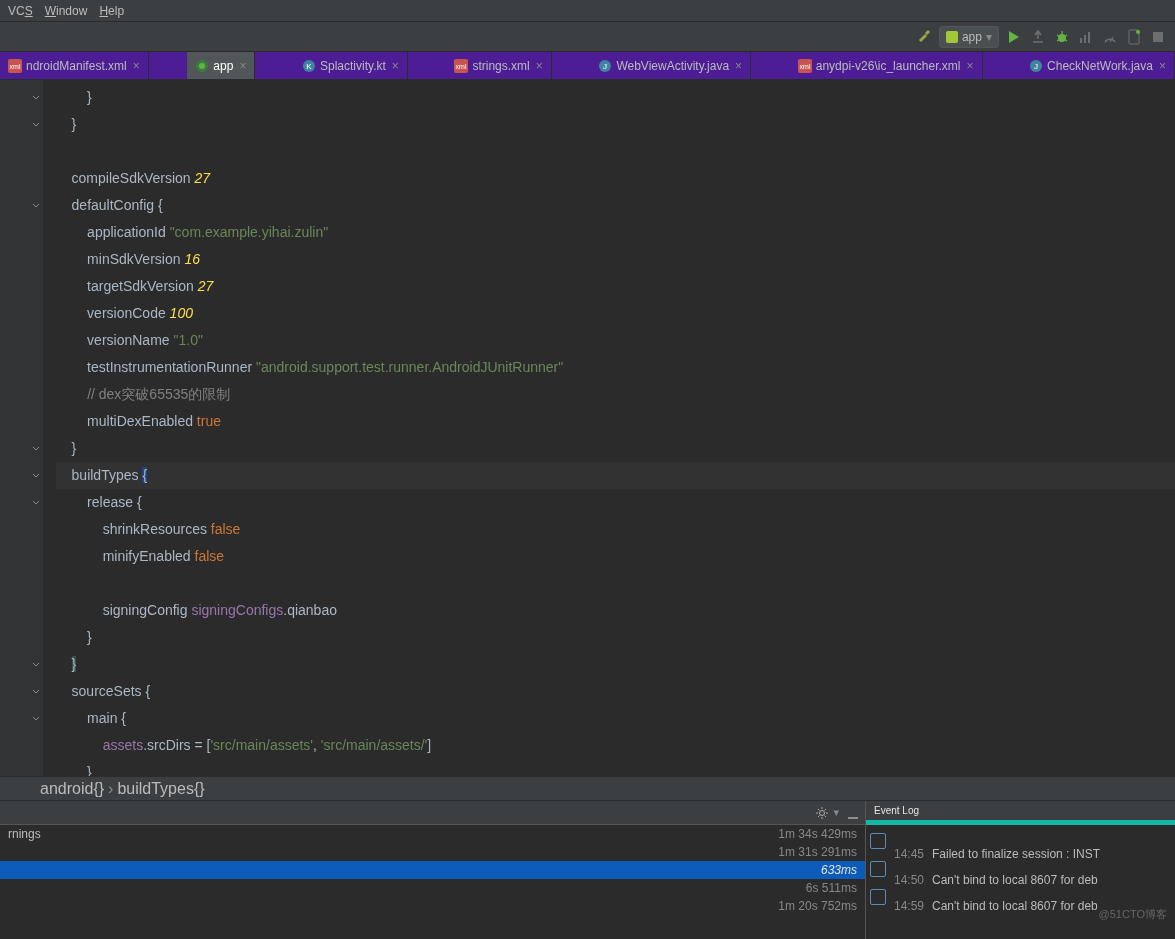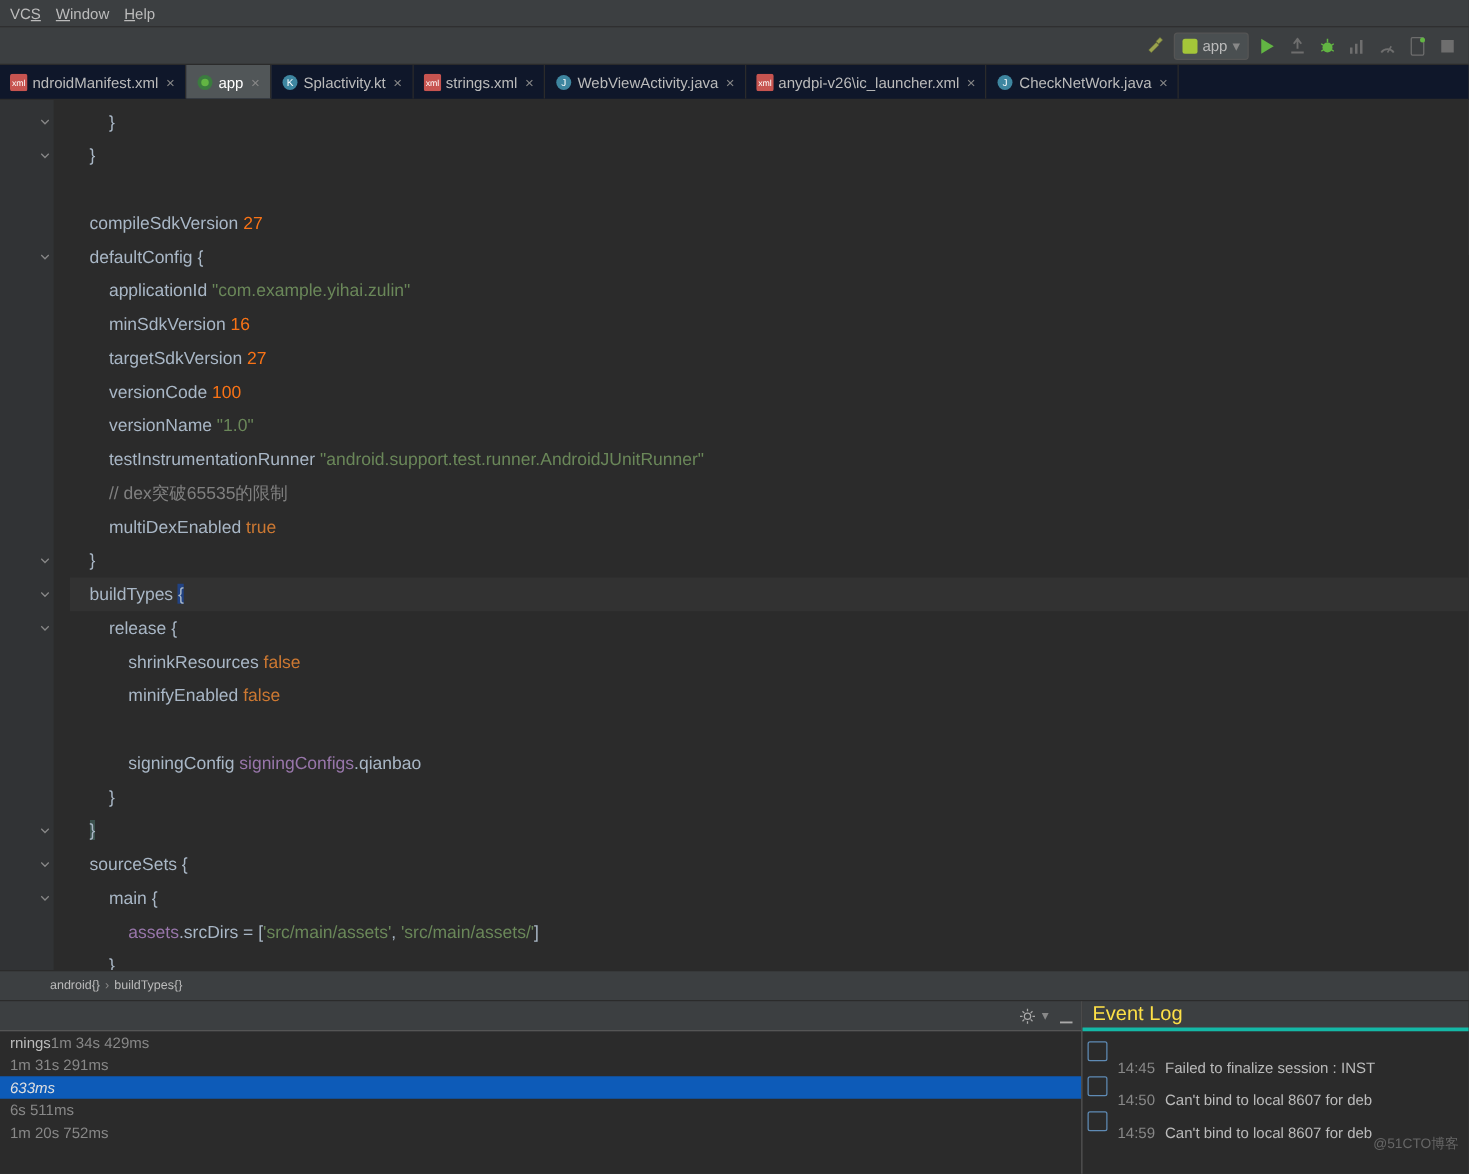--- a/index.html
+++ b/index.html
@@ -4,48 +4,48 @@
 <style>
 * { margin: 0; padding: 0; box-sizing: border-box; font-family: "Segoe UI", Arial, sans-serif; }
 body { background: #3c3f41; color: #bbb; font-size: 12px; overflow: hidden; width: 1175px; height: 939px; }
 .top-menu { height: 22px; display: flex; align-items: center; padding-left: 2px; background: #3c3f41; border-bottom: 1px solid #2b2b2b; }
 .top-menu span { padding: 0 6px; color: #bbb; font-size: 12px; cursor: default; }
 .top-menu span u { text-decoration: underline; }
 .toolbar { height: 30px; display: flex; justify-content: flex-end; align-items: center; padding-right: 8px; gap: 6px; background: #3c3f41; border-bottom: 1px solid #2b2b2b; }
 .toolbar .icon { width: 18px; height: 18px; display: flex; align-items: center; justify-content: center; }
 .run-config { display: flex; align-items: center; background: #4a4f51; border: 1px solid #555; border-radius: 3px; padding: 1px 6px; gap: 4px; height: 22px; }
 .run-config .android-icon { width: 12px; height: 12px; background: #a4c639; border-radius: 2px; }
-.tabs { height: 28px; display: flex; background: #0f172a; border-bottom: 1px solid #2b2b2b; overflow: hidden; }
+.tabs { height: 28px; display: flex; background: #4c1d95; border-bottom: 1px solid #2b2b2b; overflow: hidden; justify-content: space-between; }
 .tab { display: flex; align-items: center; padding: 0 8px; gap: 4px; color: #bbb; font-size: 12px; border-right: 1px solid #2b2b2b; white-space: nowrap; cursor: pointer; }
 .tab.active { background: #515658; color: #fff; }
 .tab .tab-icon { width: 14px; height: 14px; display: flex; align-items: center; justify-content: center; font-size: 10px; }
 .tab .close { color: #888; margin-left: 2px; font-size: 12px; }
 .editor-area { display: flex; height: 696px; background: #2b2b2b; }
 .gutter { width: 44px; background: #313335; position: relative; border-right: 1px solid #2b2b2b; }
 .fold-marker { position: absolute; right: 2px; width: 10px; height: 10px; display: flex; align-items: center; justify-content: center; color: #888; font-size: 10px; }
 .code-area { flex: 1; padding: 4px 0 0 12px; font-family: Consolas, "Courier New", monospace; font-size: 14px; line-height: 27px; color: #a9b7c6; overflow: hidden; white-space: pre; }
 .code-line { height: 27px; }
 .code-line.highlighted { background: #323232; }
 .k { color: #cc7832; } 
 .s { color: #6a8759; } 
-.n { color: #f97316; } 
+.n { color: #fde047; font-style: italic; } 
 .c { color: #808080; } 
 .p { color: #9876aa; }
-.breadcrumb { height: 24px; background: #3c3f41; border-top: 1px solid #2b2b2b; display: flex; align-items: center; padding-left: 40px; font-size: 10px; color: #bbb; gap: 4px; }
+.breadcrumb { height: 24px; background: #3c3f41; border-top: 1px solid #2b2b2b; display: flex; align-items: center; padding-left: 40px; font-size: 16px; color: #bbb; gap: 4px; }
 .breadcrumb .sep { color: #888; }
 .bottom-panel { display: flex; height: 140px; border-top: 1px solid #2b2b2b; }
 .build-panel { flex: 1; background: #2b2b2b; display: flex; flex-direction: column; }
 .build-header { height: 24px; background: #3c3f41; display: flex; justify-content: flex-end; align-items: center; padding-right: 6px; gap: 4px; border-bottom: 1px solid #555; }
 .build-body { flex: 1; position: relative; overflow: hidden; }
-.build-row { display: flex; padding: 0 8px; font-size: 12px; line-height: 18px; color: #bbb; }
+.build-row { display: flex; justify-content: space-between; padding: 0 8px; font-size: 12px; line-height: 18px; color: #bbb; }
 .build-row.selected { background: #0d5bb8; color: #fff; }
 .build-row .time { color: #888; }
 .build-row.selected .time { color: #e0e0e0; font-style: italic; }
 .event-panel { width: 310px; background: #2b2b2b; border-left: 1px solid #555; display: flex; flex-direction: column; }
-.event-header { height: 24px; background: #3c3f41; padding-left: 8px; display: flex; align-items: center; font-size: 16px; color: #fde047; border-bottom: 3px solid #14b8a6; }
+.event-header { height: 24px; background: #3c3f41; padding-left: 8px; display: flex; align-items: center; font-size: 10px; color: #e5e5e5; border-bottom: 5px solid #14b8a6; }
 .event-body { flex: 1; display: flex; }
 .event-icons { width: 24px; display: flex; flex-direction: column; align-items: center; gap: 12px; padding-top: 8px; }
 .event-icons .ei { width: 16px; height: 16px; border: 1px solid #5f8bb5; border-radius: 2px; }
 .event-list { flex: 1; padding: 16px 4px; font-size: 12px; color: #bbb; overflow: hidden; }
 .event-row { display: flex; gap: 8px; line-height: 26px; white-space: nowrap; }
 .event-row .ts { color: #888; }
 .watermark { position: absolute; right: 8px; bottom: 18px; color: #666; font-size: 11px; pointer-events: none; }
 svg { display: block; }
 </style>
 </head>

